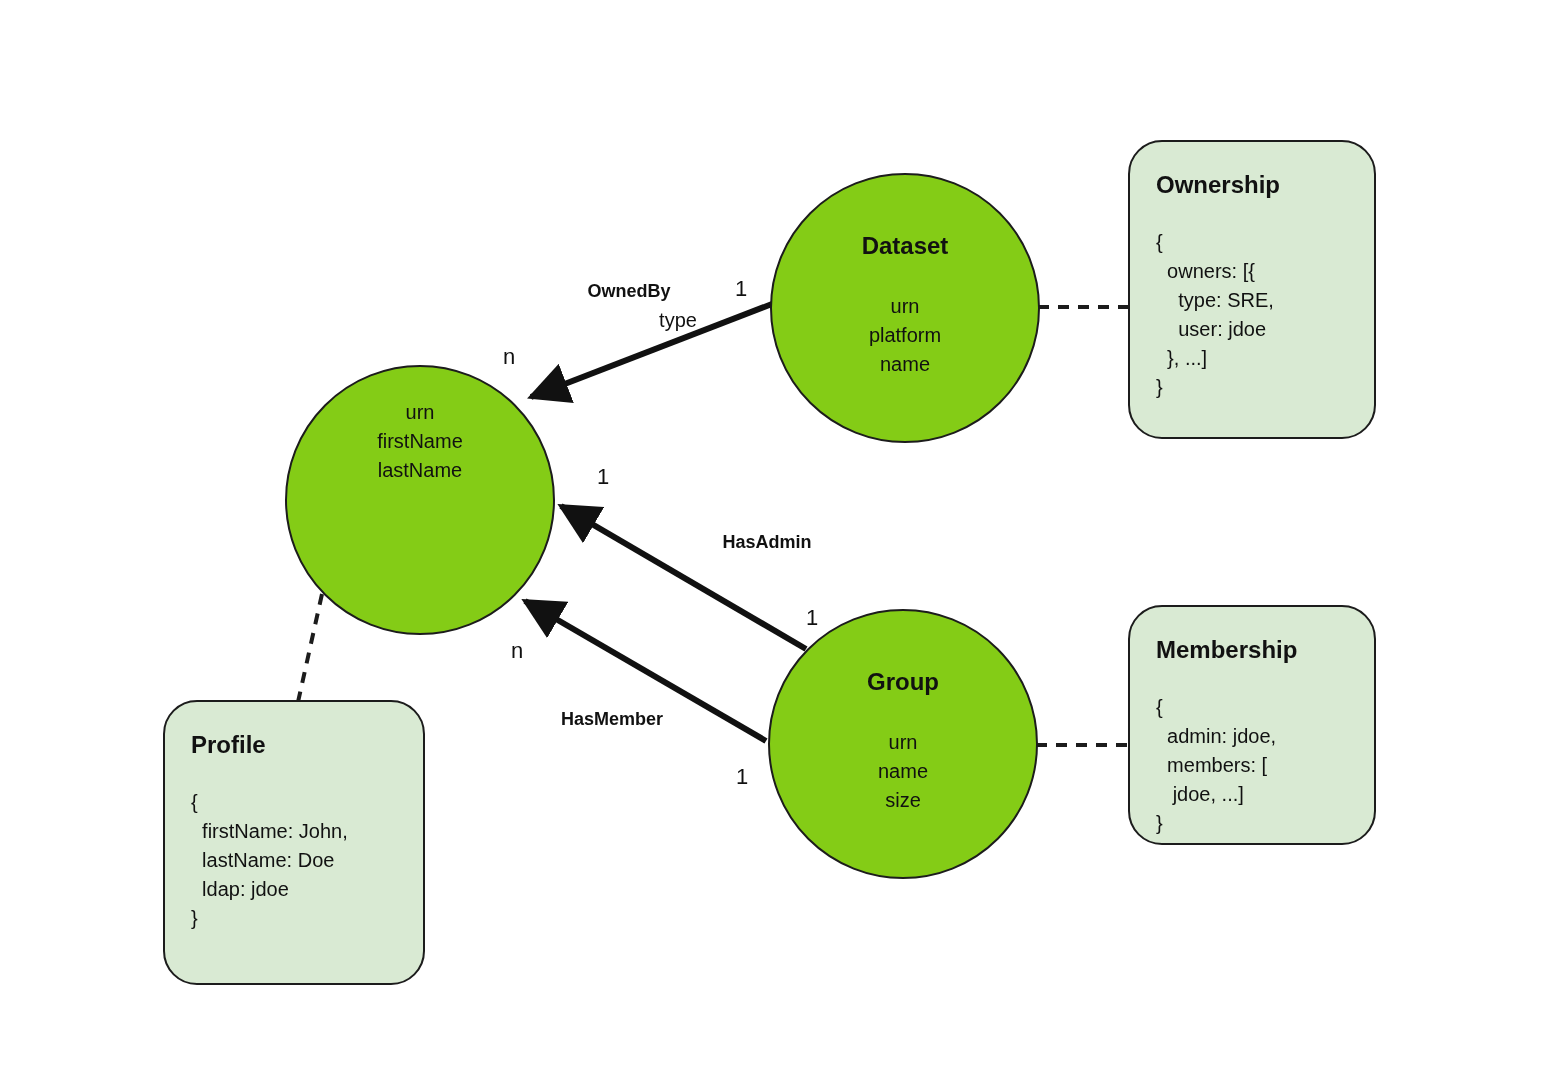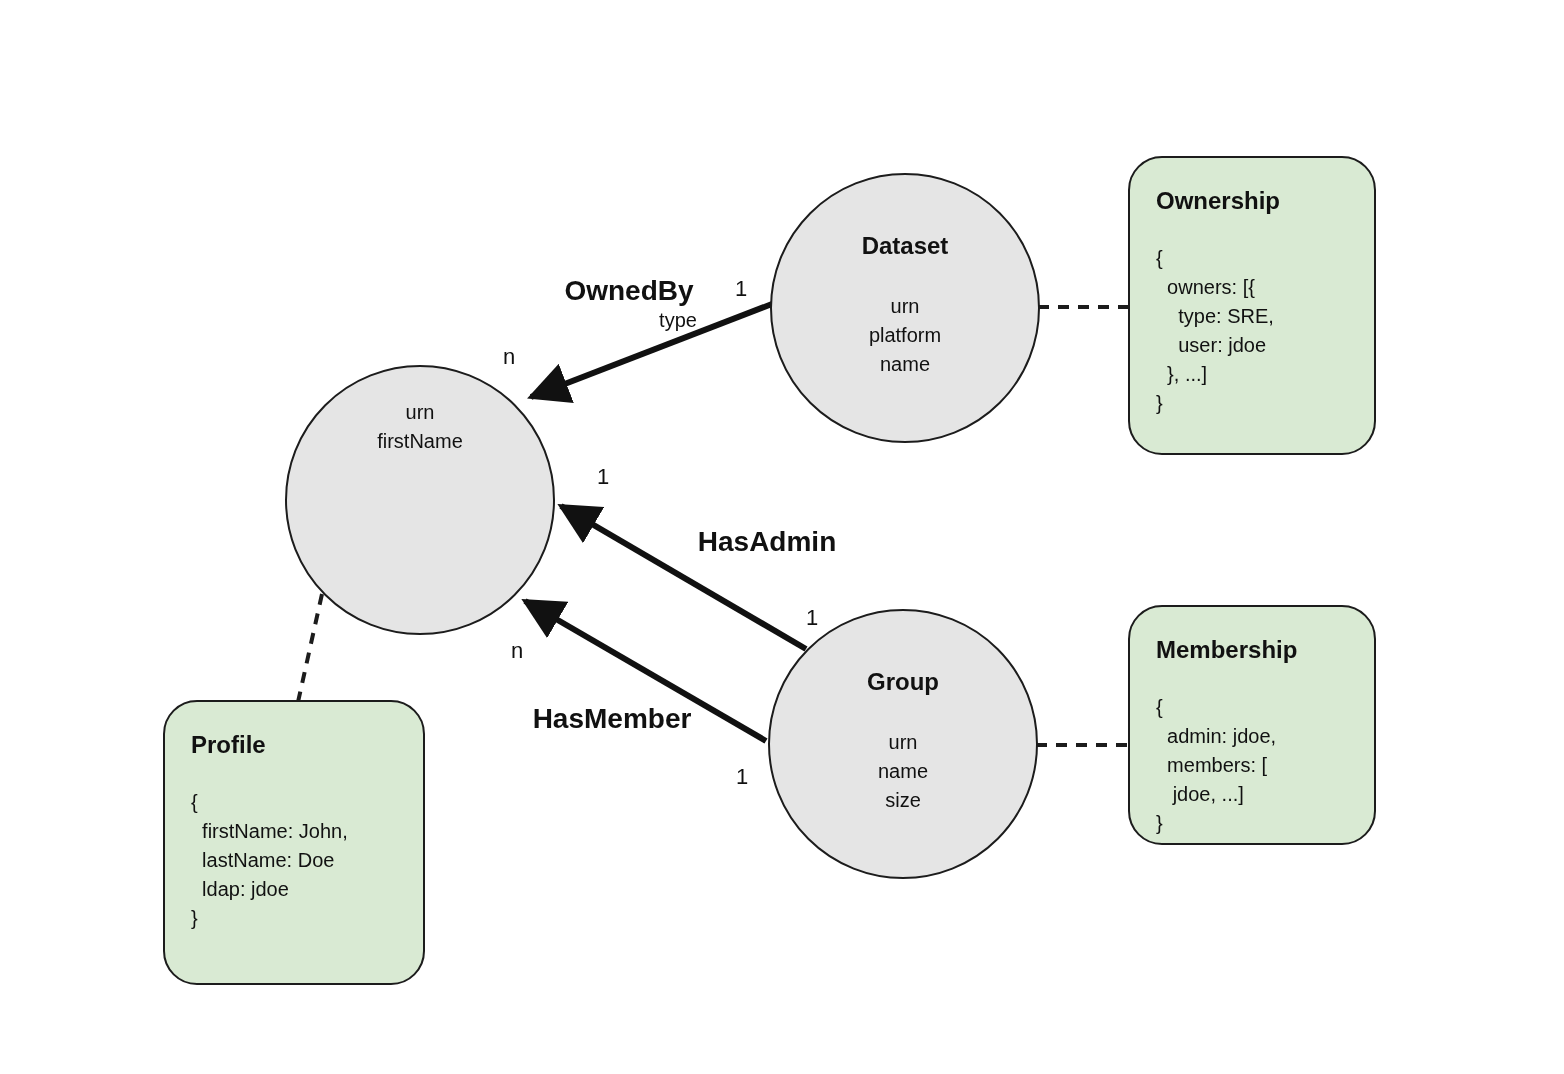--- a/index.html
+++ b/index.html
@@ -21,21 +21,21 @@
     left: 0;
     top: 0;
     width: 1564px;
     height: 1074px;
   }
   .entity {
     position: absolute;
     width: 270px;
     height: 270px;
     border-radius: 50%;
-    background: #e5e5e5;
+    background: #84cc16;
     border: 2px solid #1c1c1c;
     box-sizing: border-box;
     text-align: center;
   }
   .entity-title {
     margin-top: 56px;
     font-size: 24px;
     font-weight: bold;
     line-height: 30px;
   }
@@ -61,21 +61,21 @@
     margin-top: 28px;
     font-size: 20px;
     line-height: 29px;
     white-space: pre;
   }
   .lbl {
     position: absolute;
     transform: translate(-50%, -50%);
     white-space: nowrap;
   }
-  .lbl-bold { font-size: 28px; font-weight: bold; }
+  .lbl-bold { font-size: 18px; font-weight: bold; }
   .lbl-reg  { font-size: 20px; margin-left: 48px; }
   .lbl-card { font-size: 22px; }
 </style>
 </head>
 <body>
 
 <div class="canvas">
 
   <svg class="connectors" viewBox="0 0 1564 1074">
     <defs>
@@ -101,33 +101,34 @@
       <div>urn</div>
       <div>platform</div>
       <div>name</div>
     </div>
   </div>
 
   <div class="entity" style="left:285px; top:365px;">
     <div class="entity-attrs">
       <div>urn</div>
       <div>firstName</div>
+      <div>lastName</div>
     </div>
   </div>
 
   <div class="entity" style="left:768px; top:609px;">
     <div class="entity-title">Group</div>
     <div class="entity-attrs">
       <div>urn</div>
       <div>name</div>
       <div>size</div>
     </div>
   </div>
 
-  <div class="aspect" style="left:1128px; top:156px; width:248px; height:299px;">
+  <div class="aspect" style="left:1128px; top:140px; width:248px; height:299px;">
     <div class="aspect-title">Ownership</div>
     <div class="aspect-code">{
   owners: [{
     type: SRE,
     user: jdoe
   }, ...]
 }</div>
   </div>
 
   <div class="aspect" style="left:1128px; top:605px; width:248px; height:240px;">

